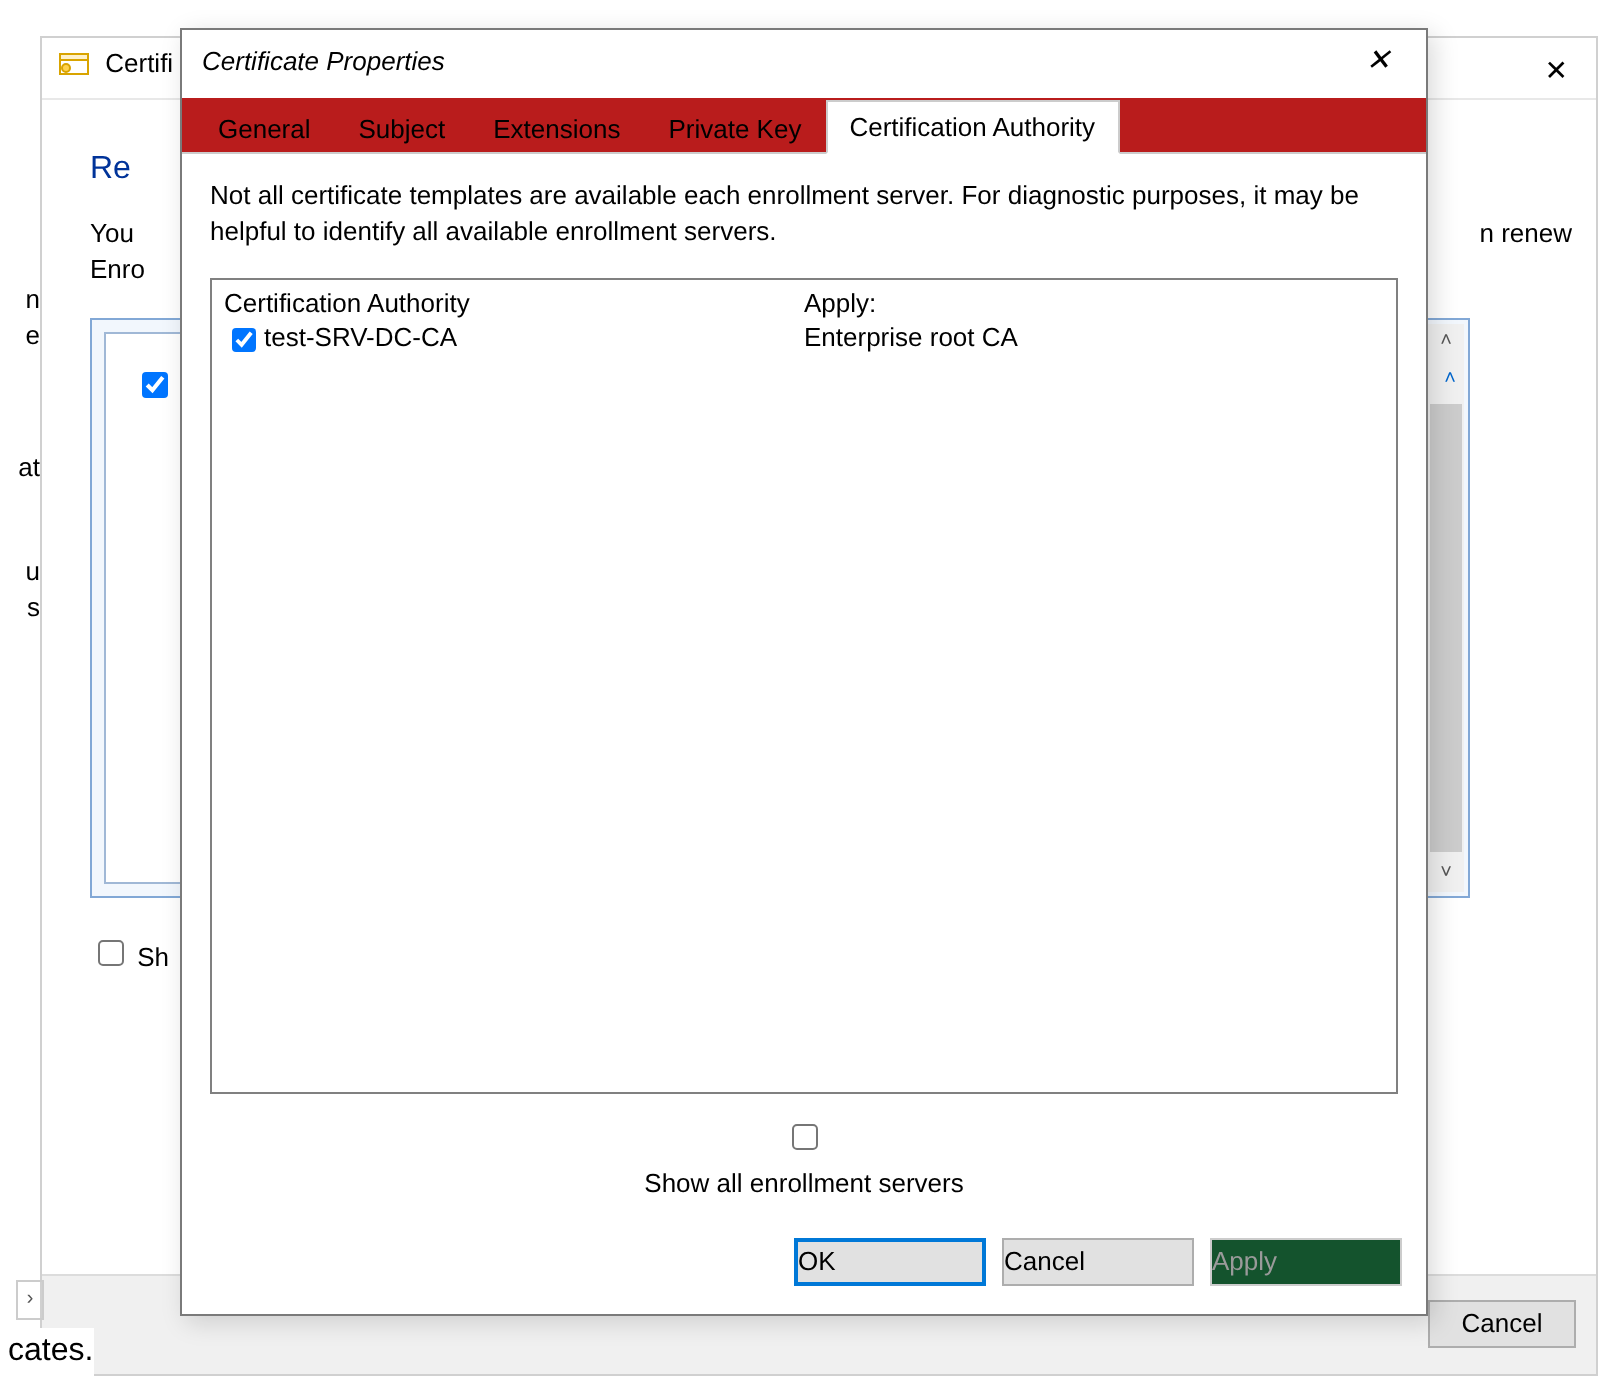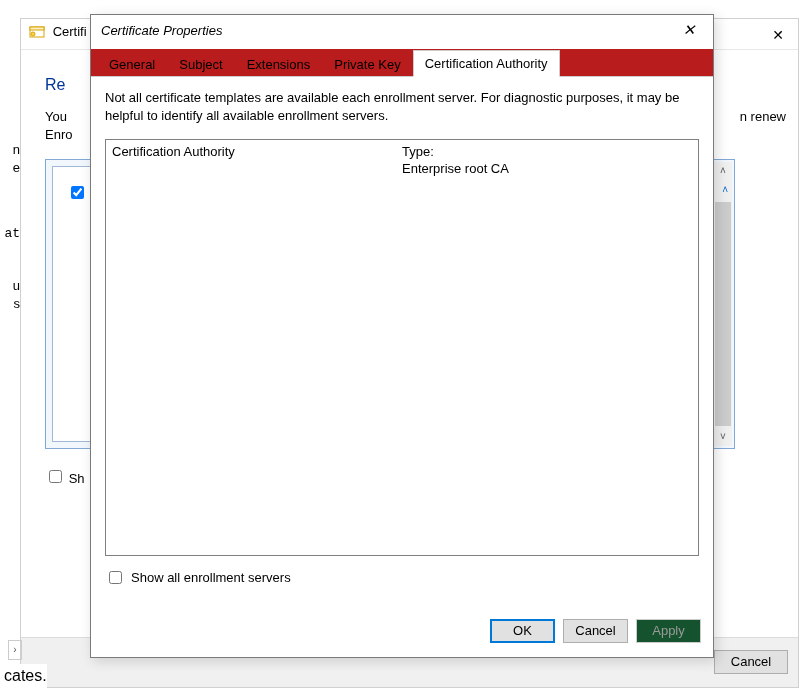--- a/index.html
+++ b/index.html
@@ -273,39 +273,40 @@
       margin-top:3px;
     }
     .ca-val {
       color:#000;
     }
 
     .showall {
       display:flex;
       align-items:center;
       gap:6px;
-      margin-bottom:14px;
+      margin-bottom:2px;
+      flex-direction:column;
     }
     .showall input{
       width:13px; height:13px;
     }
 
     .dlg-buttons {
       padding: 10px 12px 14px 12px;
       display:flex;
       justify-content:flex-end;
       gap:8px;
       background:#fff;
     }
     .btn {
-      width:65px;
+      width:96px;
       height:24px;
       border:1px solid #adadad;
       background:#e1e1e1;
-      text-align:center;
+      text-align:left;
       line-height:22px;
       cursor:pointer;
     }
     .btn.default {
       border:2px solid #0078d7;
       background:#e1e1e1;
       line-height:20px;
     }
     .btn.disabled {
       color:#9a9a9a;
@@ -353,21 +354,21 @@
     </div>
   </div>
   <div class="bg-buttons">
     <div class="bg-cancel">Cancel</div>
   </div>
 </div>
 
 <div class="left-strip">
   <div class="left-fragments" style="top:142px;">n</div>
   <div class="left-fragments" style="top:160px;">e</div>
-  <div class="left-fragments" style="top:226px;font-family:Liberation Mono, monospace;">at</div>
+  <div class="left-fragments" style="top:226px;">at</div>
   <div class="left-fragments" style="top:278px;">u</div>
   <div class="left-fragments" style="top:296px;">s</div>
 </div>
 <div class="tree-arrow">›</div>
 <div class="statusbar">cates.</div>
 
 <div class="dialog">
   <div class="dlg-titlebar">
     <span class="dlg-title">Certificate Properties</span>
     <span class="dlg-close">✕</span>
@@ -381,23 +382,27 @@
     <div class="tab active">Certification Authority</div>
   </div>
 
   <div class="tab-content">
     <div class="desc">Not all certificate templates are available each enrollment server. For diagnostic purposes, it may be helpful to identify all available enrollment servers.</div>
 
     <div class="ca-box">
       <div class="ca-cols">
         <div class="ca-col">
           <div class="ca-col-hdr">Certification Authority</div>
+          <div class="ca-row">
+            <input type="checkbox" class="ca-check" checked="" style="">
+            <span class="ca-val">test-SRV-DC-CA</span>
+          </div>
         </div>
         <div class="ca-col">
-          <div class="ca-col-hdr">Type:</div>
+          <div class="ca-col-hdr">Apply:</div>
           <div class="ca-val">Enterprise root CA</div>
         </div>
       </div>
     </div>
 
     <label class="showall">
       <input type="checkbox" style="">
       <span>Show all enrollment servers</span>
     </label>
   </div>

